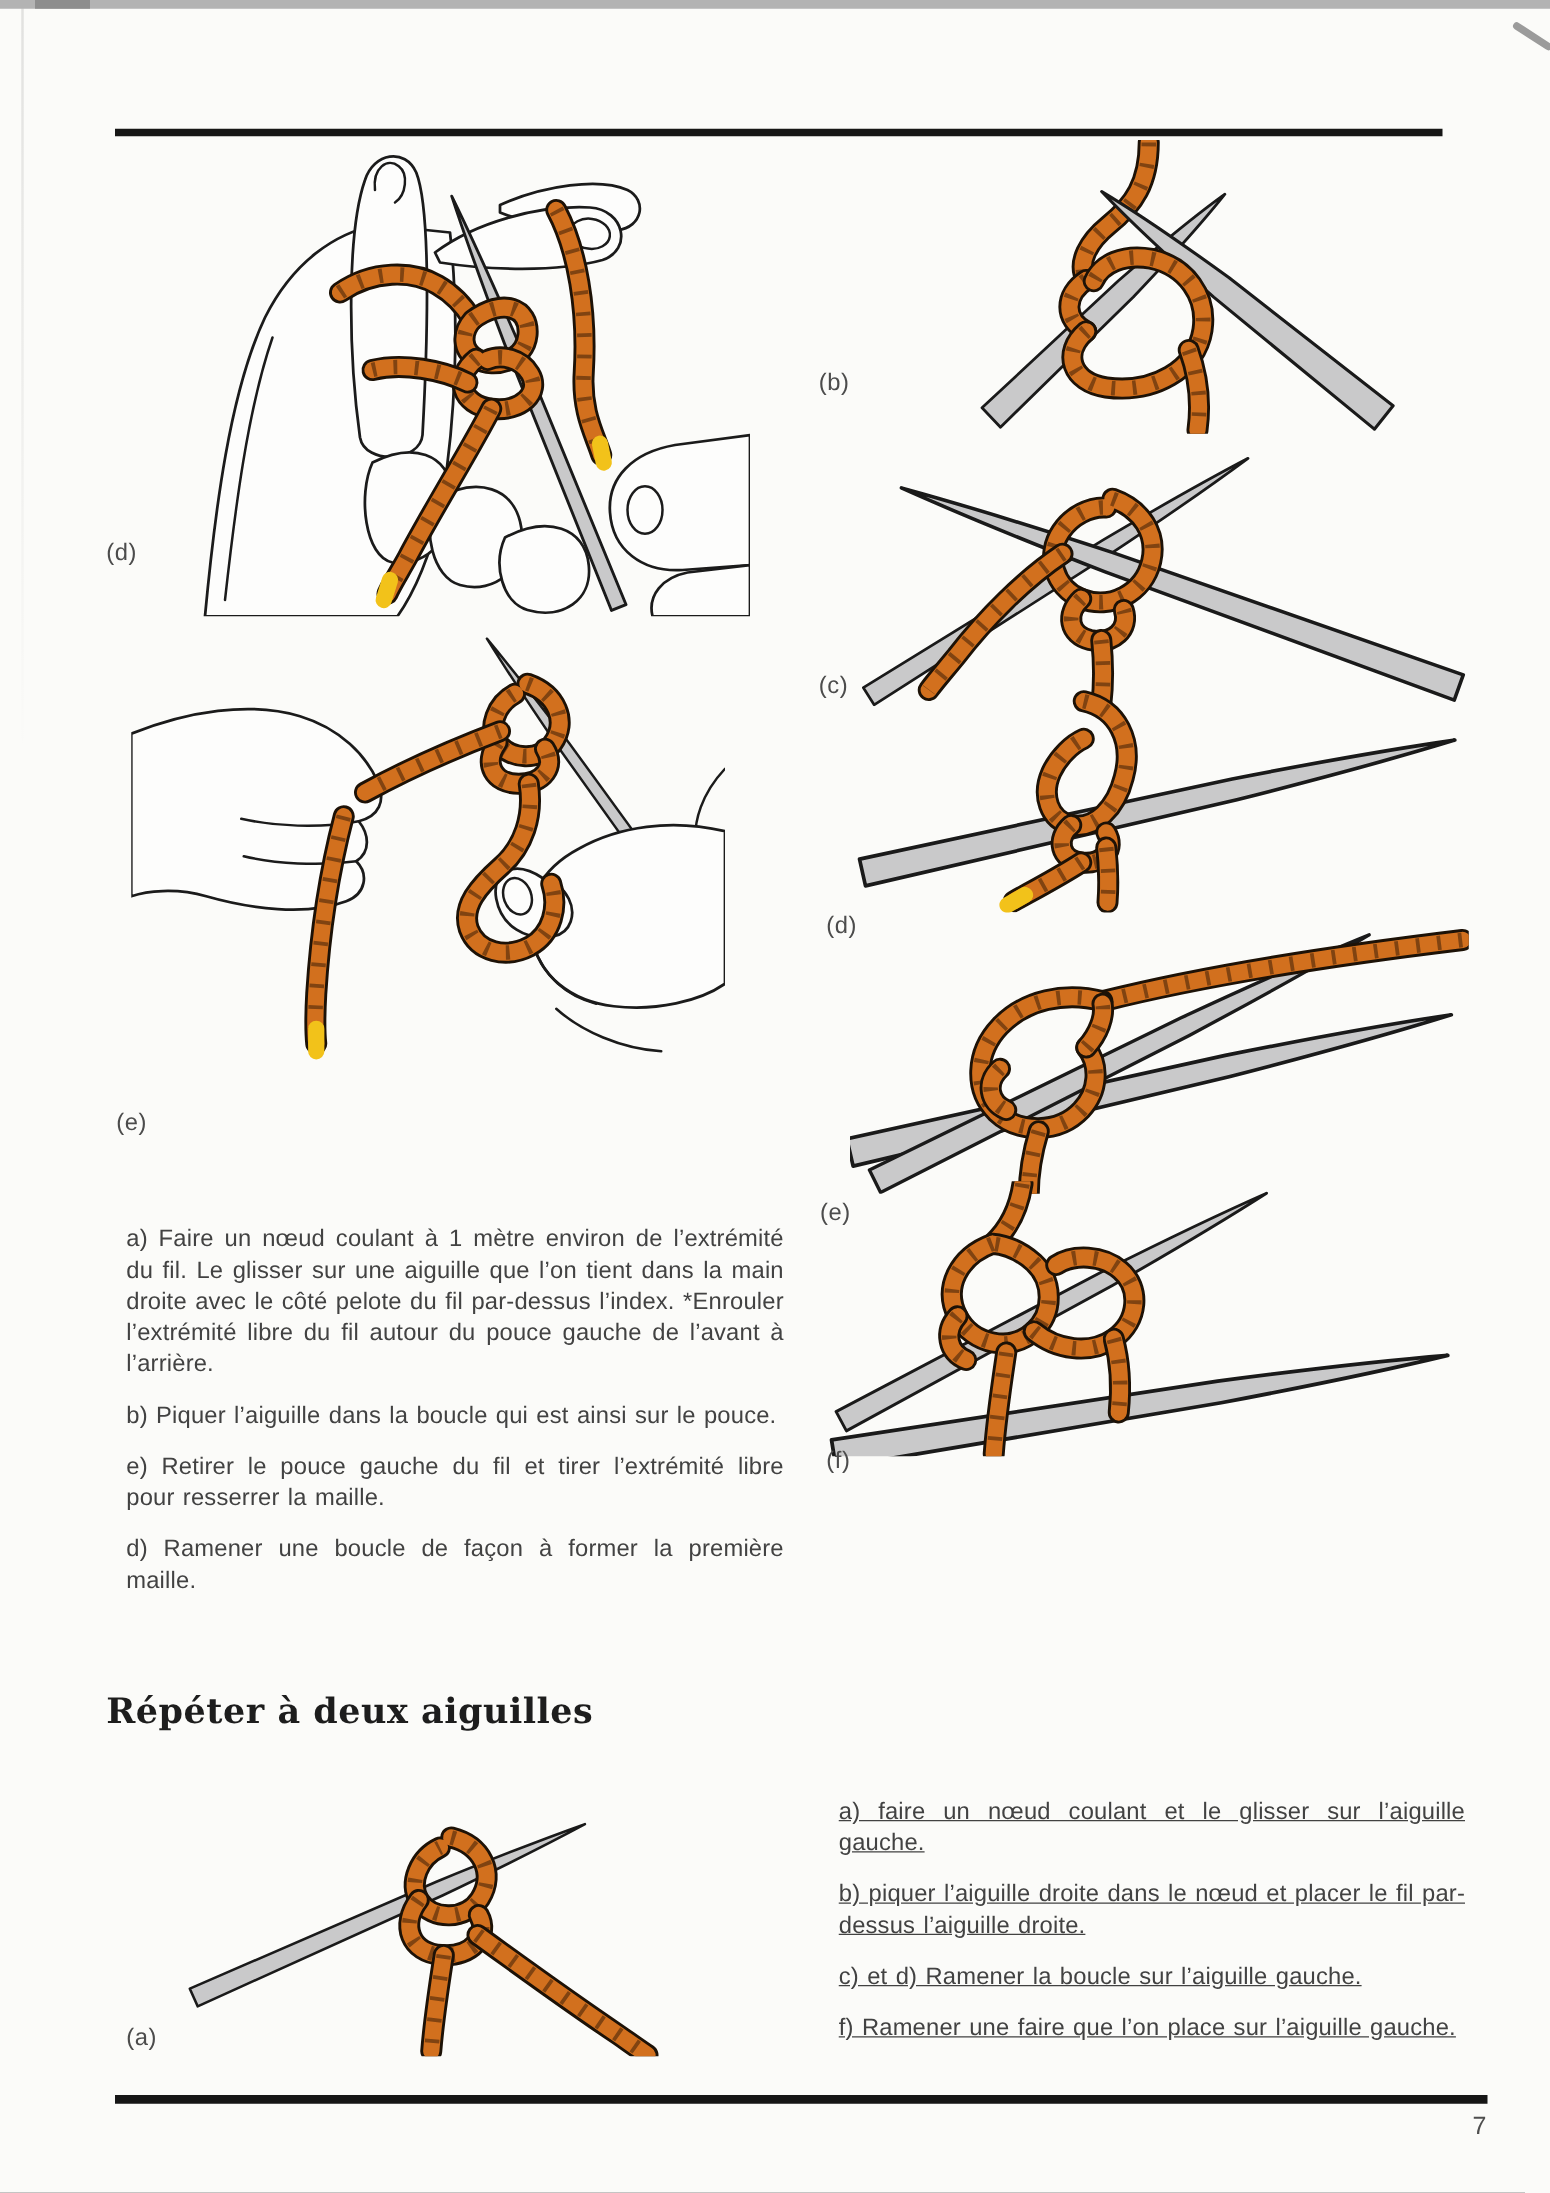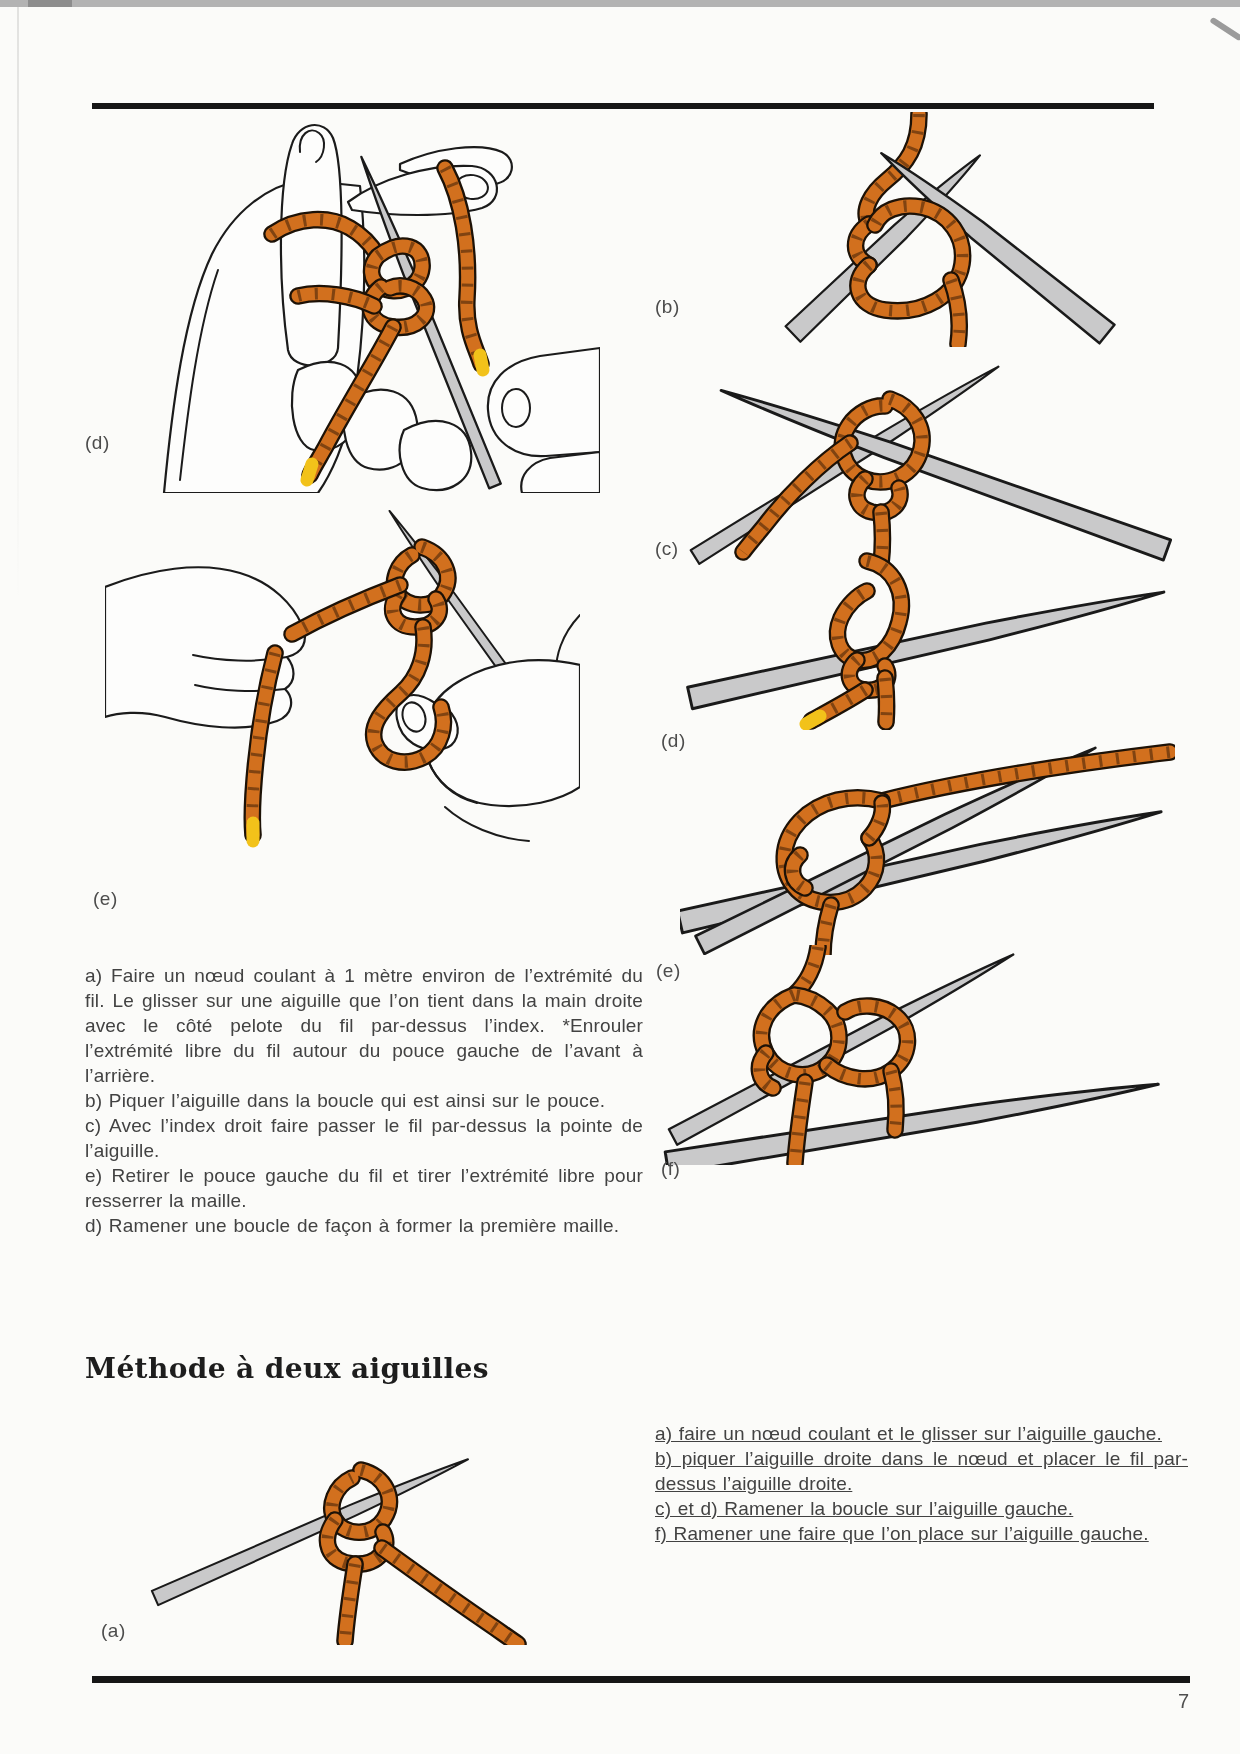--- a/index.html
+++ b/index.html
@@ -13,21 +13,21 @@
                background:linear-gradient(rgba(0,0,0,.10),rgba(0,0,0,0));}
   .scan-corner{left:1208px;top:26px;width:36px;height:6px;background:#9b9b9b;
                transform:rotate(33deg);border-radius:3px;}
   
   .rule{background:var(--rule-black,#161616);}
   .rule-top{left:92px;top:103px;width:1062px;height:6px;}
   .rule-bottom{left:92px;top:1676px;width:1098px;height:7px;}
   
   .body-text{font-size:19px;line-height:25px;color:var(--text-gray,#424242);
              text-align:justify;letter-spacing:.15px;word-spacing:1.2px;}
-  .body-text p{margin:0;}
+  .body-text p{margin:16px;}
   .text-left{left:85px;top:963px;width:558px;}
   .text-right{left:655px;top:1421px;width:533px;text-decoration:underline;}
   .fig-label{font-size:19px;color:var(--label-gray,#4c4c4c);letter-spacing:.5px;}
   .heading{left:85px;top:1352px;font-family:"DejaVu Serif","Liberation Serif",serif;
            font-weight:bold;font-size:28px;color:#1d1d1d;letter-spacing:.4px;}
   .page-num{left:1178px;top:1690px;font-size:20px;color:#4f4f4f;}
   
   .hand{fill:#fdfdfc;stroke:#1b1b1b;stroke-width:2.2;stroke-linejoin:round;stroke-linecap:round;}
   .hand-line{fill:none;stroke:#1b1b1b;stroke-width:2;stroke-linecap:round;}
   use.needle{fill:var(--needle-gray,#c9c9ca);stroke:#1a1a1a;stroke-width:2.4;stroke-linejoin:round;}
@@ -139,26 +139,25 @@
           <path class="yarn wide" d="M318,132 C322,158 314,182 296,198 C278,214 264,230 270,248 C277,267 300,272 319,262 C337,252 342,230 336,212"></path>
           <path class="yarn-hatch wide" d="M318,132 C322,158 314,182 296,198 C278,214 264,230 270,248 C277,267 300,272 319,262 C337,252 342,230 336,212"></path>
       </g>
     </svg>
   </div>
   <div class="abs fig-label" style="left:93px;top:888px">(e)</div>
 
   <div class="abs body-text text-left">
     <p>a) Faire un nœud coulant à 1 mètre environ de l’extrémité du fil. Le glisser sur une aiguille que l’on tient dans la main droite avec le côté pelote du fil par-dessus l’index. *Enrouler l’extrémité libre du fil autour du pouce gauche de l’avant à l’arrière.</p>
     <p>b) Piquer l’aiguille dans la boucle qui est ainsi sur le pouce.</p>
-    <p>c) Avec l’index droit faire passer le fil par-dessus la pointe de l’aiguille.</p>
     <p>e) Retirer le pouce gauche du fil et tirer l’extrémité libre pour resserrer la maille.</p>
     <p>d) Ramener une boucle de façon à former la première maille.</p>
   </div>
 
-  <div class="abs heading">Méthode à deux aiguilles</div>
+  <div class="abs heading">Répéter à deux aiguilles</div>
 
   <div class="abs" style="left:115px;top:1420px;width:470px;height:225px">
     <svg width="470" height="225" viewBox="0 0 470 225">
       <use href="#ndl" class="needle" transform="translate(40,178) rotate(-23.9) scale(0.86)"></use>
       <g>
         <path class="yarn-casing wide" d="M246,50 C270,56 282,78 269,99 C258,116 231,117 220,100 C212,86 220,66 237,58"></path>
           <path class="yarn wide" d="M246,50 C270,56 282,78 269,99 C258,116 231,117 220,100 C212,86 220,66 237,58"></path>
           <path class="yarn-hatch wide" d="M246,50 C270,56 282,78 269,99 C258,116 231,117 220,100 C212,86 220,66 237,58"></path>
         <path class="yarn-casing wide" d="M220,100 C205,120 213,142 238,144 C263,146 277,128 268,112"></path>
           <path class="yarn wide" d="M220,100 C205,120 213,142 238,144 C263,146 277,128 268,112"></path>

